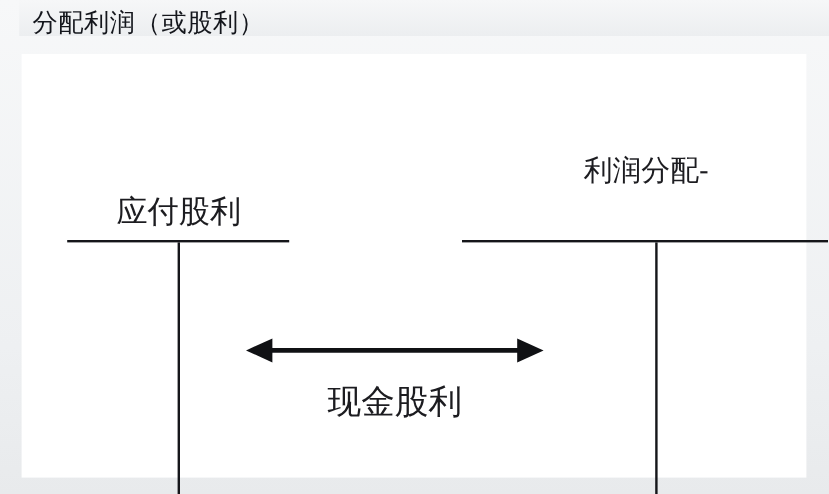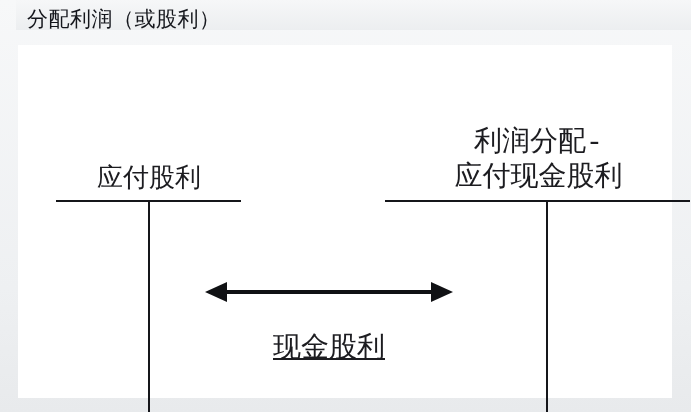--- a/index.html
+++ b/index.html
@@ -93,23 +93,22 @@
     left: 130px;
     top: 157px;
     height: 233px;
   }
 
   
   #t-right-label {
     left: 368px;
     top: 80px;
     width: 305px;
-    font-size: 28px;
+    font-size: 24px;
     line-height: 35px;
-    font-family: Liberation Mono, monospace;
   }
   #t-right-hline {
     left: 367px;
     top: 155px;
     width: 305px;
   }
   #t-right-vline {
     left: 528px;
     top: 157px;
     height: 233px;
@@ -128,21 +127,21 @@
     left: 0;
     width: 252px;
     text-align: center;
     color: #1c1c20;
     font-size: 28px;
     line-height: 36px;
     white-space: nowrap;
     font-family: "DejaVu Serif", "Liberation Serif", serif;
   }
   #arrow-caption-top { top: 0px; }
-  #arrow-caption-bottom { top: 94px; text-decoration: underline; }
+  #arrow-caption-bottom { top: 82px; }
   .arrow-svg {
     position: absolute;
     left: 0;
     top: 44px;
     width: 252px;
     height: 26px;
     display: block;
   }
 </style>
 </head>
@@ -158,21 +157,20 @@
 
     <div class="t-account">
       <div class="t-label" id="t-left-label">应付股利</div>
       <div class="t-hline" id="t-left-hline"></div>
       <div class="t-vline" id="t-left-vline"></div>
     </div>
 
     <div class="t-account">
       <div class="t-label" id="t-right-label">
         <div>利润分配-</div>
-        <div>应付现金股利</div>
       </div>
       <div class="t-hline" id="t-right-hline"></div>
       <div class="t-vline" id="t-right-vline"></div>
     </div>
 
     <div class="arrow-group">
 
       <svg class="arrow-svg" viewBox="0 0 252 26" xmlns="http://www.w3.org/2000/svg">
         <line x1="18" y1="13" x2="234" y2="13" stroke="#101114" stroke-width="4"></line>
         <polygon points="2,13 24,3 24,23" fill="#101114"></polygon>

